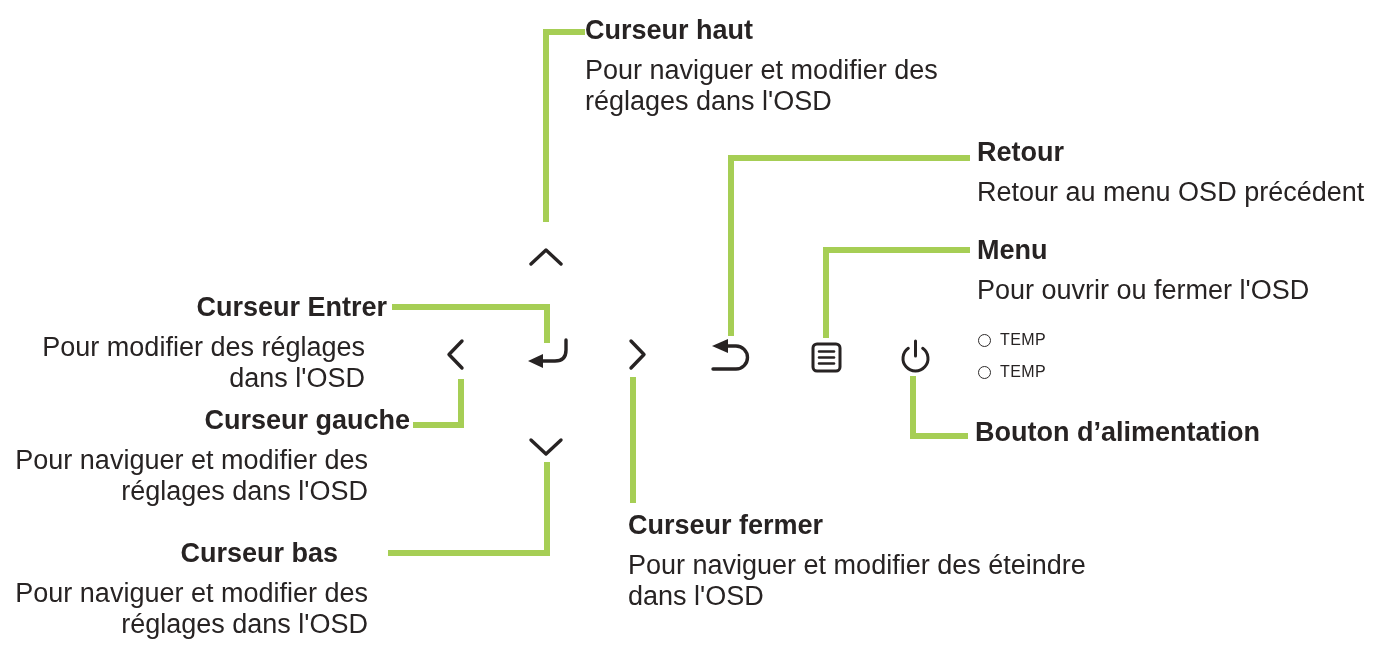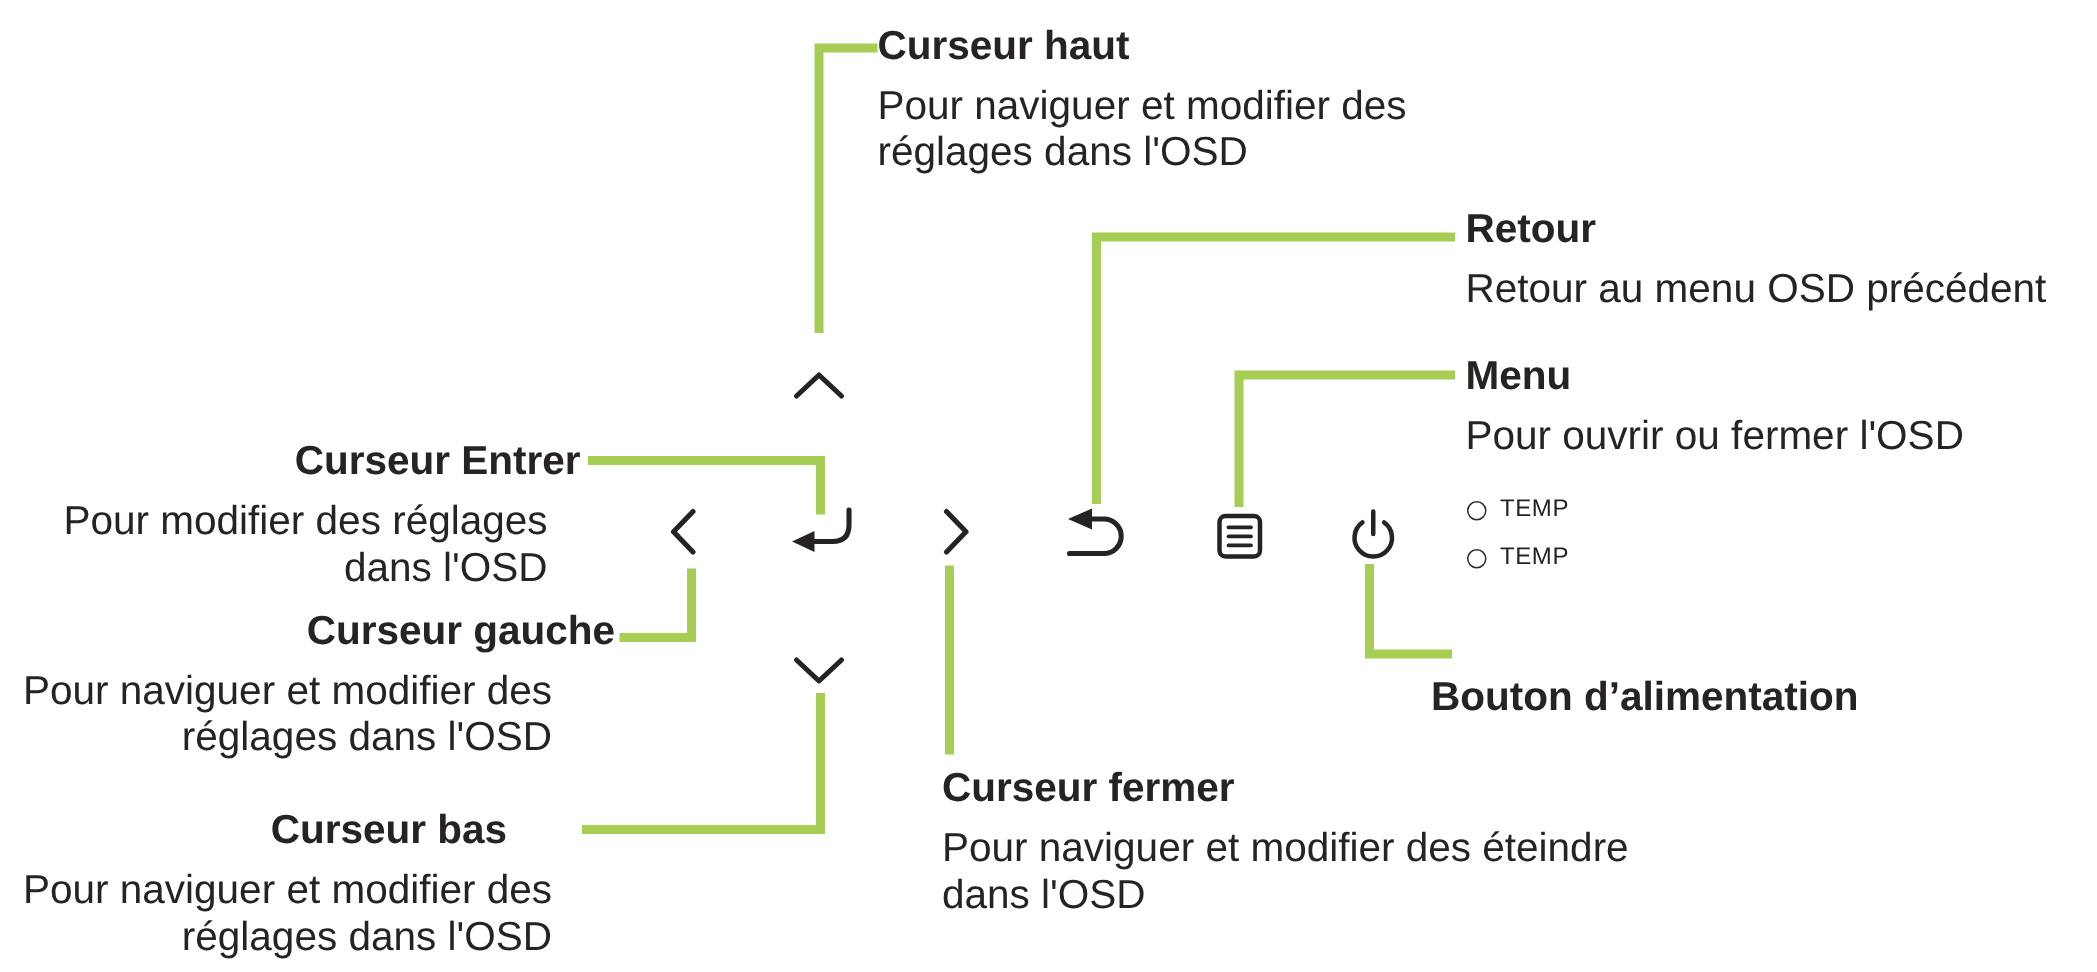--- a/index.html
+++ b/index.html
@@ -95,21 +95,21 @@
   <div class="led" style="left:978px;top:331px;">
     <span class="led-dot"></span>
     <span class="led-label">TEMP</span>
   </div>
 
   <div class="led" style="left:978px;top:363px;">
     <span class="led-dot"></span>
     <span class="led-label">TEMP</span>
   </div>
 
-  <div class="callout" style="left:954px;top:417px;width:423px;margin-top:32px;">
+  <div class="callout" style="left:975px;top:417px;width:423px;">
     <h3>Bouton d’alimentation</h3>
   </div>
 
   <div class="callout alignr" style="right:1011px;top:292px;width:430px;">
     <h3>Curseur Entrer</h3>
     <p style="padding-right:22px;">Pour modifier des réglages
 dans l'OSD</p>
   </div>
 
   <div class="callout alignr" style="right:988px;top:405px;width:440px;">

